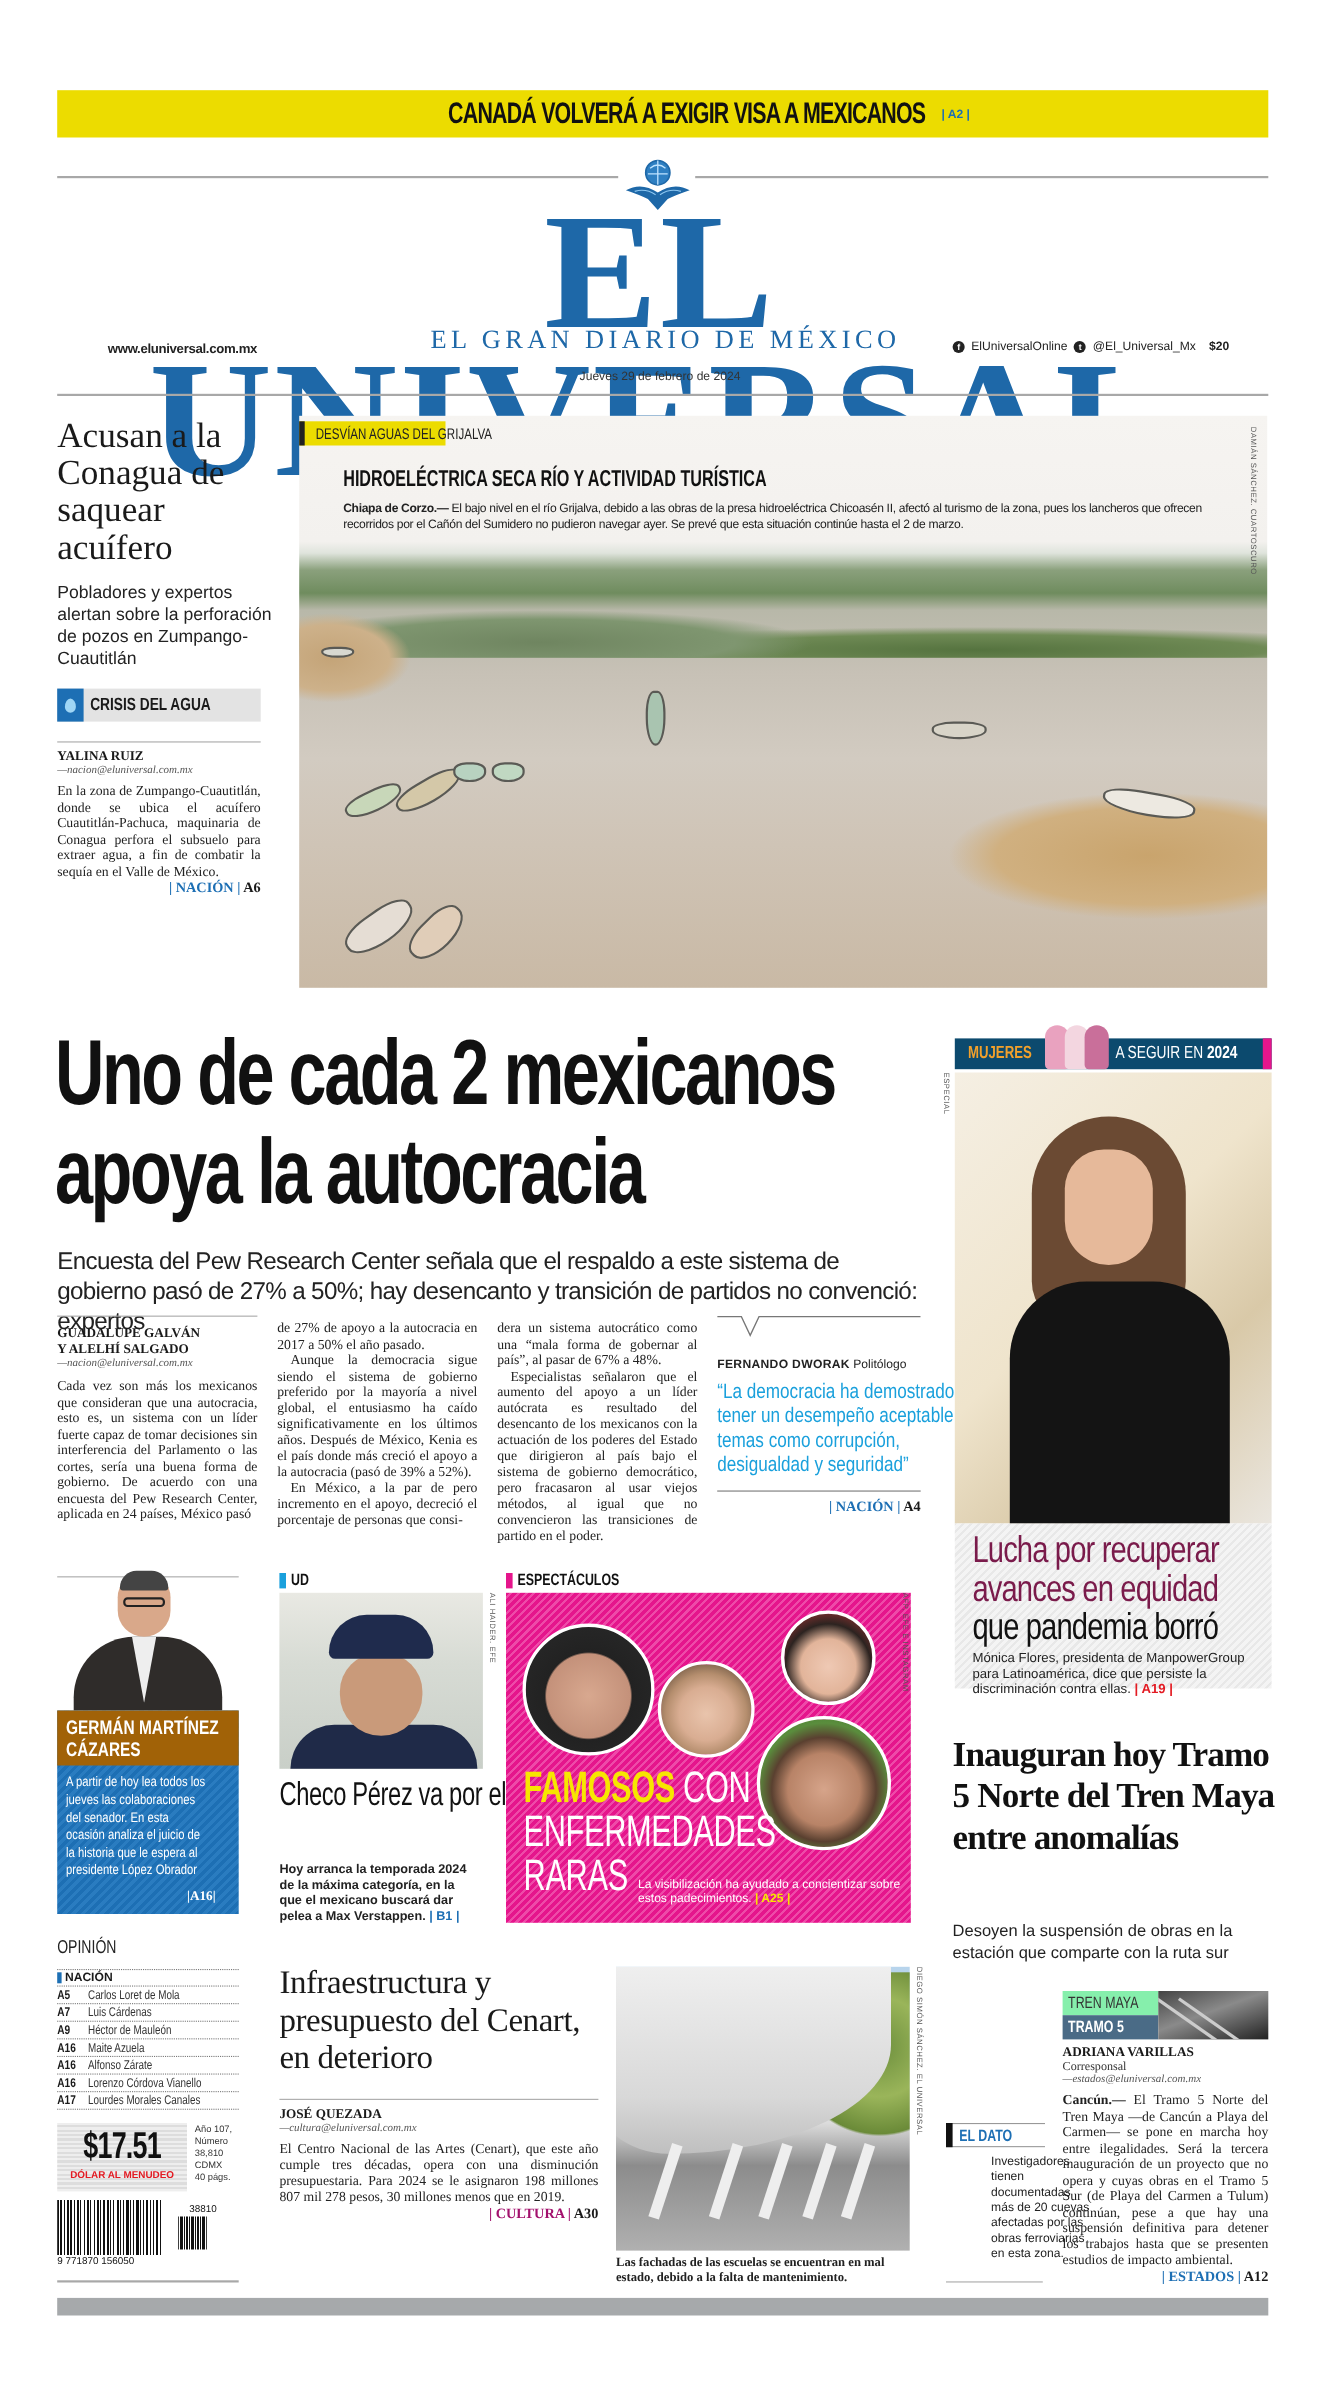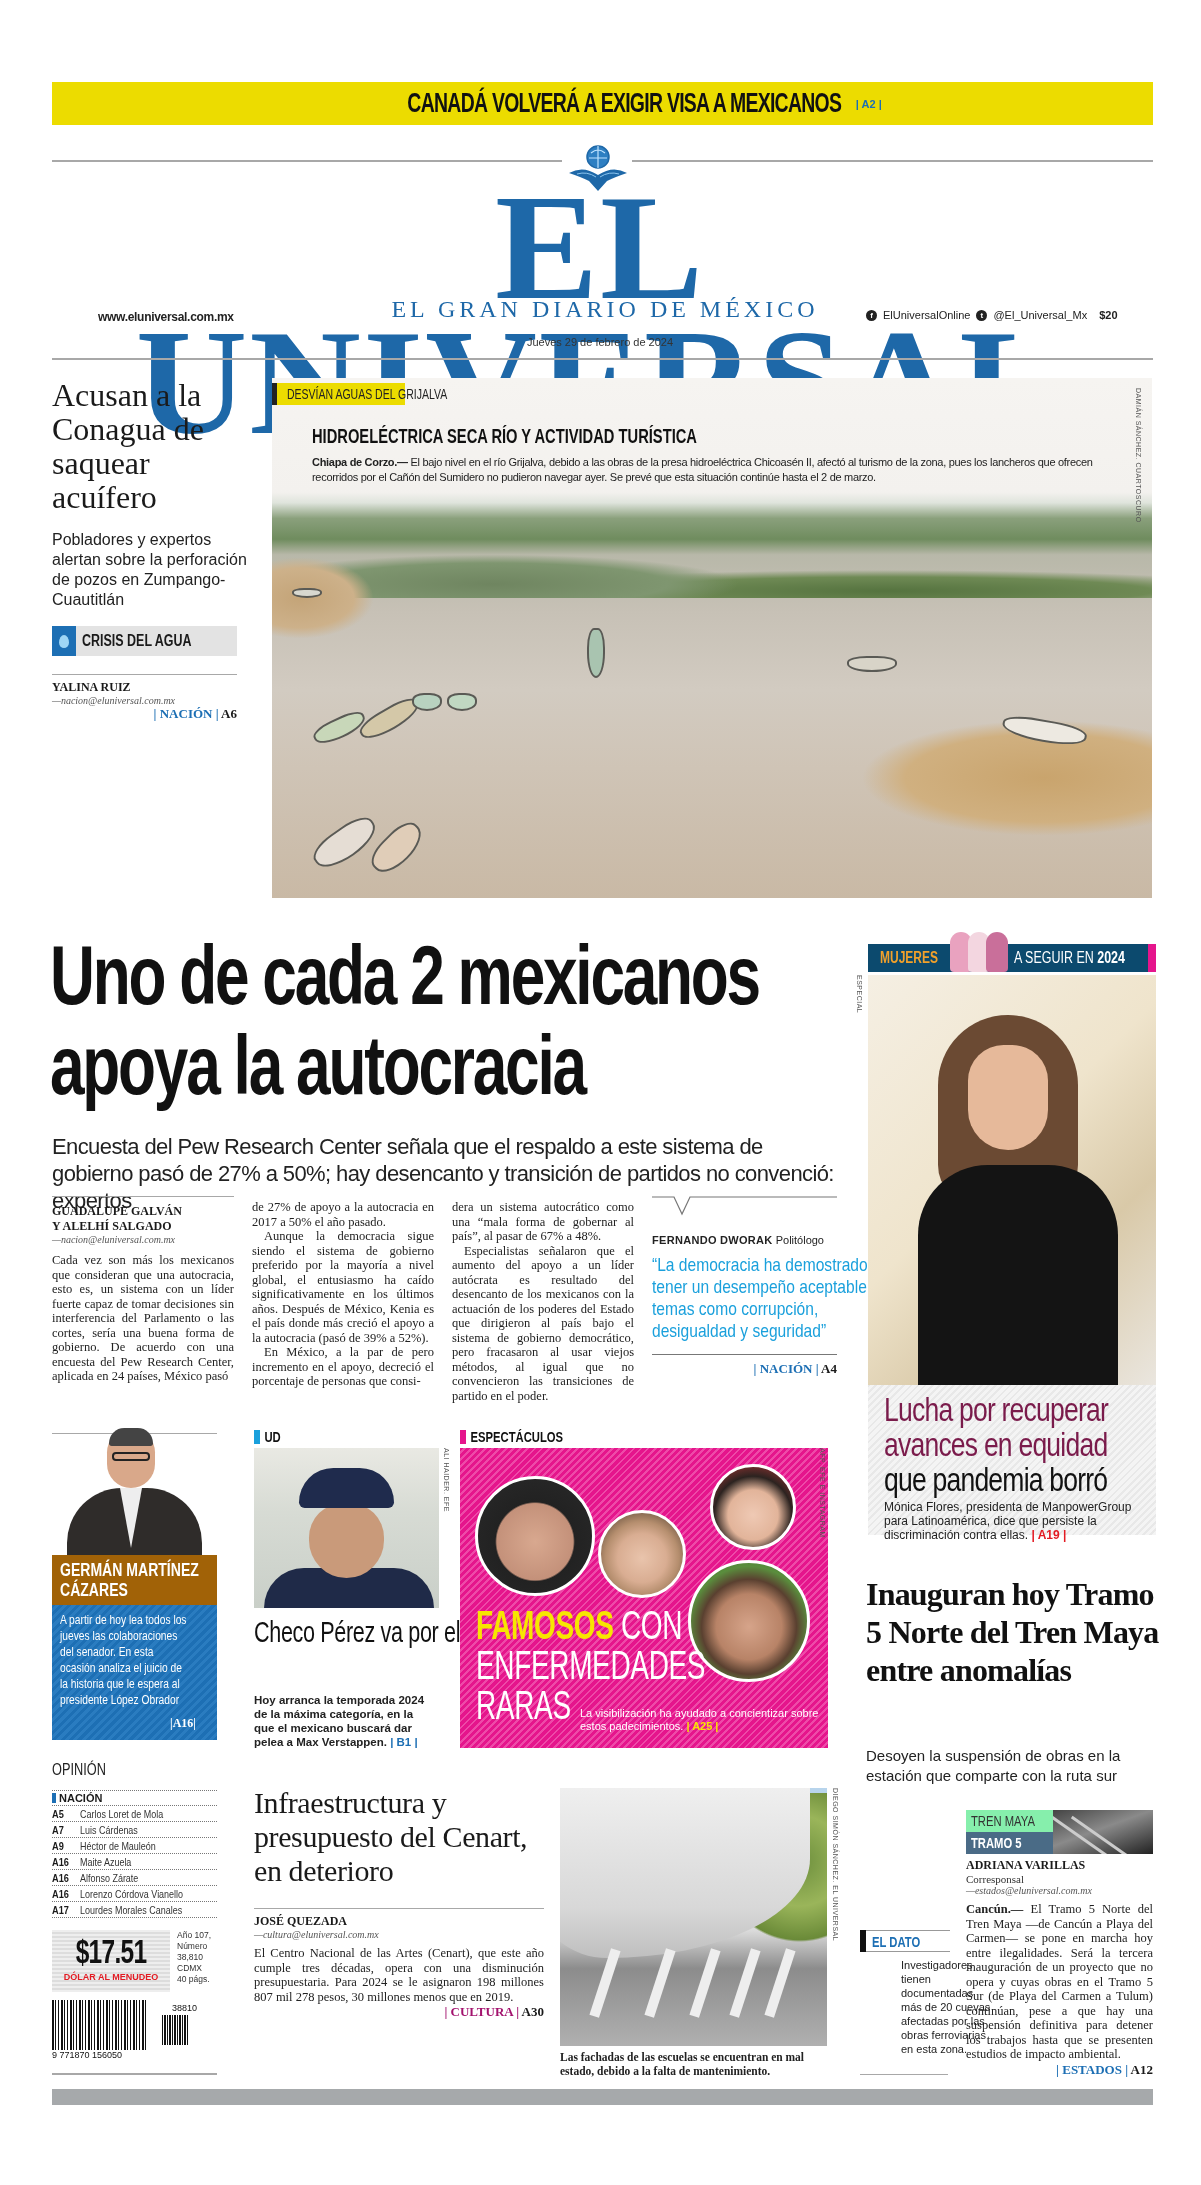--- a/index.html
+++ b/index.html
@@ -187,20 +187,21 @@
 <div class="abs tag-crisis">
   <div class="drop">
       <i></i>
     </div>
   <span class="lbl">CRISIS DEL AGUA</span>
 </div>
 <div class="rule" style="left:52px; top:674px; width:185px; height:1px;"></div>
 <div class="abs" style="left:52px; top:680px; width:185px;">
   <div class="byline">YALINA RUIZ</div>
   <div class="email">—nacion@eluniversal.com.mx</div>
+  <p class="body" style="margin-top:6px;">En la zona de Zumpango-Cuautitlán, donde se ubica el acuífero Cuautitlán-Pachuca, maquinaria de Conagua perfora el subsuelo para extraer agua, a fin de combatir la sequía en el Valle de México.</p>
   <div class="ref">
     <span class="sec">| </span><span class="sec">NACIÓN</span><span class="sec"> | </span><span>A6</span>
   </div>
 </div>
 
 <div class="abs photo-river">
   <div class="river-hills"></div>
   <div class="river-sand1"></div>
   <div class="river-sand2"></div>
   <div class="boat" style="left:40px; top:340px; width:55px; height:20px; transform:rotate(-25deg); background:#c8d7b9;"></div>

